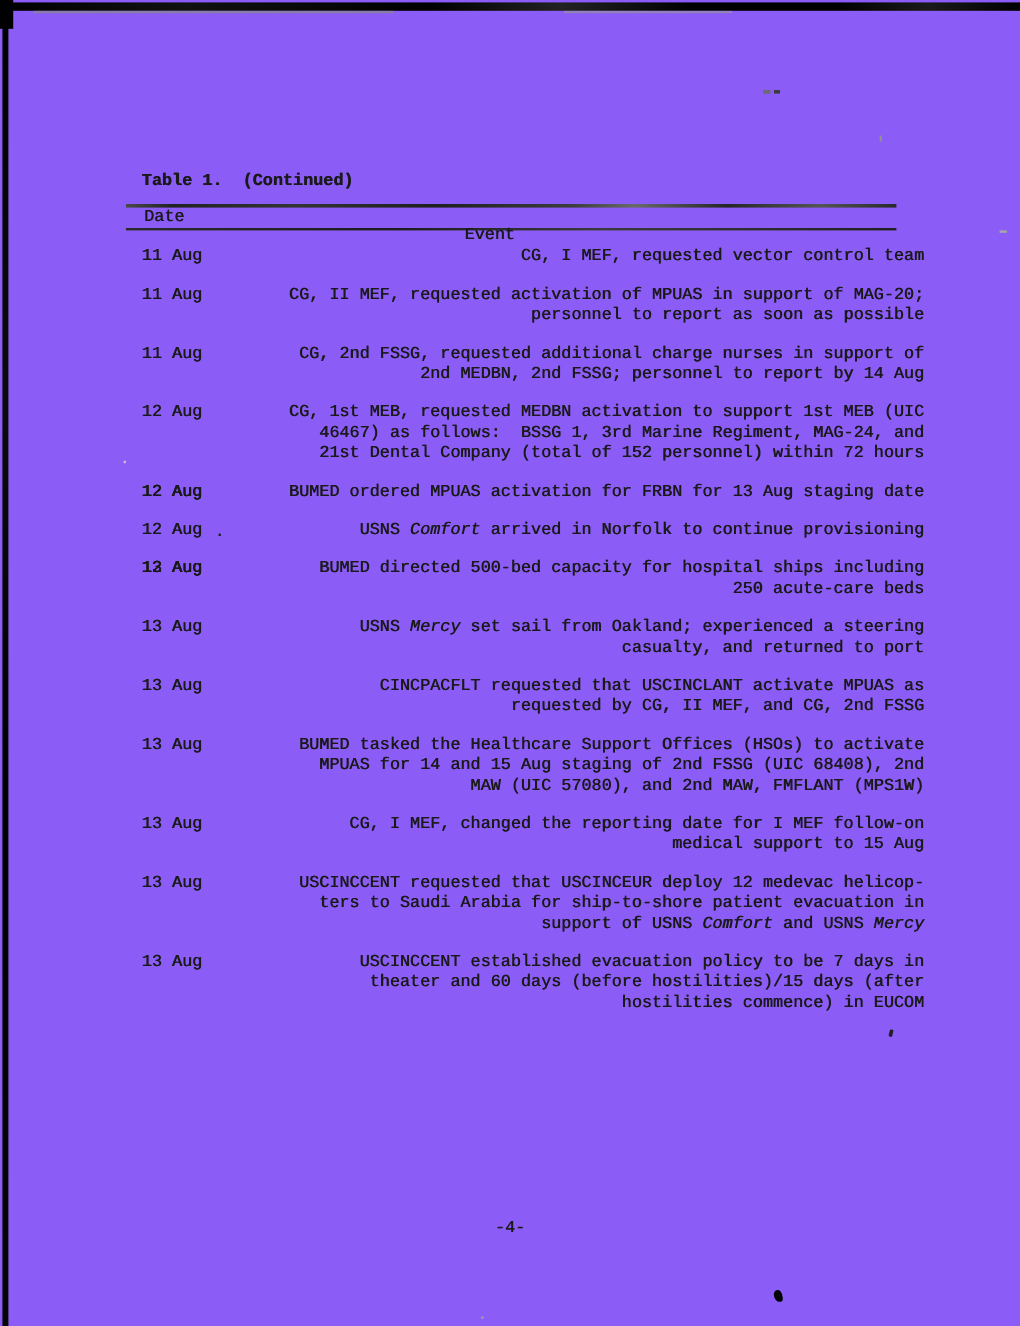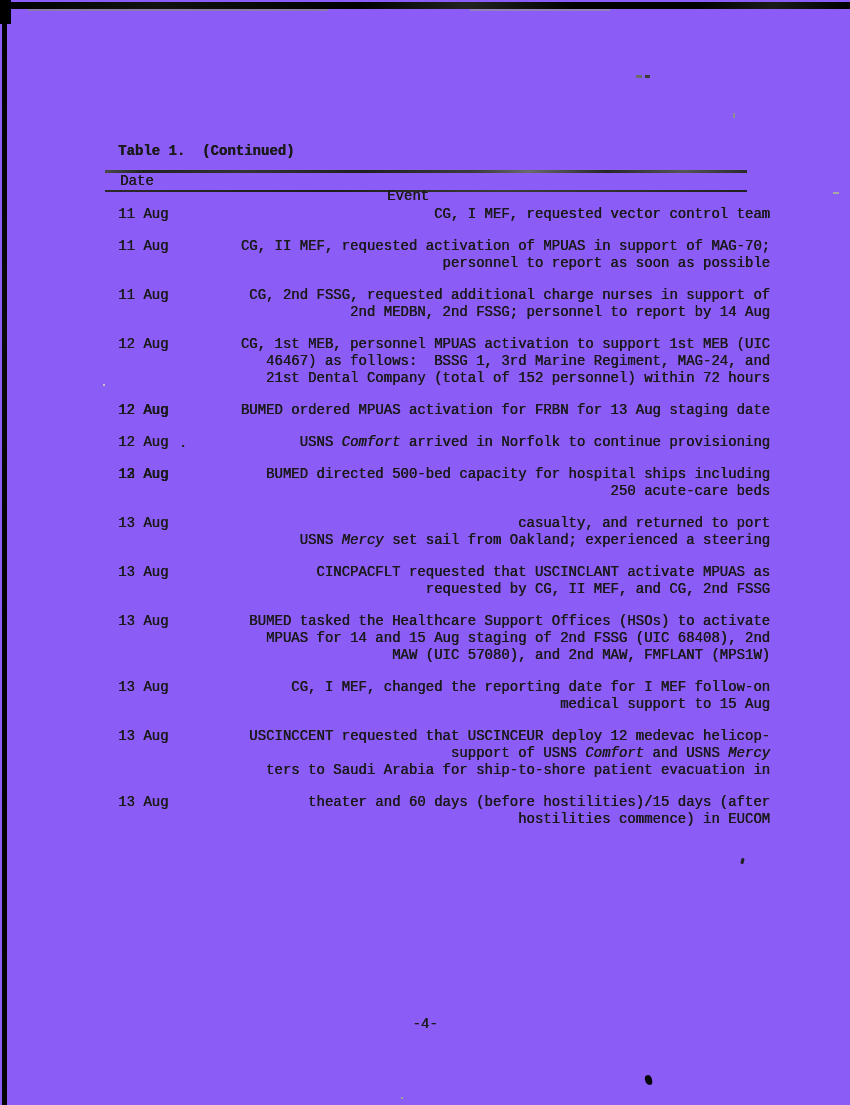--- a/index.html
+++ b/index.html
@@ -112,35 +112,35 @@
   <div class="rows ink">
       <div class="trow">
         <span class="dcell">11 Aug</span>
         <div class="ecell">
           <div class="eline"><span>CG, I MEF, requested vector control team</span></div>
         </div>
       </div>
       <div class="trow">
         <span class="dcell">11 Aug</span>
         <div class="ecell">
-          <div class="eline"><span>CG, II MEF, requested activation of MPUAS in support of MAG-70;</span></div>
+          <div class="eline"><span>CG, II MEF, requested activation of MPUAS in support of MAG-20;</span></div>
           <div class="eline"><span>personnel to report as soon as possible</span></div>
         </div>
       </div>
       <div class="trow">
         <span class="dcell">11 Aug</span>
         <div class="ecell">
           <div class="eline"><span>CG, 2nd FSSG, requested additional charge nurses in support of</span></div>
           <div class="eline"><span>2nd MEDBN, 2nd FSSG; personnel to report by 14 Aug</span></div>
         </div>
       </div>
       <div class="trow">
         <span class="dcell">12 Aug</span>
         <div class="ecell">
-          <div class="eline"><span>CG, 1st MEB, personnel MPUAS activation to support 1st MEB (UIC</span></div>
+          <div class="eline"><span>CG, 1st MEB, requested MEDBN activation to support 1st MEB (UIC</span></div>
           <div class="eline"><span>46467) as follows:  BSSG 1, 3rd Marine Regiment, MAG-24, and</span></div>
           <div class="eline"><span>21st Dental Company (total of 152 personnel) within 72 hours</span></div>
         </div>
       </div>
       <div class="trow">
         <span class="dcell">12 Aug</span>
       </div>
       <div class="trow">
         <span class="dcell">12 Aug</span>
         <div class="ecell">
@@ -160,22 +160,22 @@
       <div class="trow">
         <span class="dcell">13 Aug</span>
         <div class="ecell">
           <div class="eline"><span>BUMED directed 500-bed capacity for hospital ships including</span></div>
           <div class="eline"><span>250 acute-care beds</span></div>
         </div>
       </div>
       <div class="trow">
         <span class="dcell">13 Aug</span>
         <div class="ecell">
+          <div class="eline"><span>USNS </span><span class="ital">Mercy</span><span> set sail from Oakland; experienced a steering</span></div>
           <div class="eline"><span>casualty, and returned to port</span></div>
-          <div class="eline"><span>USNS </span><span class="ital">Mercy</span><span> set sail from Oakland; experienced a steering</span></div>
         </div>
       </div>
       <div class="trow">
         <span class="dcell">13 Aug</span>
         <div class="ecell">
           <div class="eline"><span>CINCPACFLT requested that USCINCLANT activate MPUAS as</span></div>
           <div class="eline"><span>requested by CG, II MEF, and CG, 2nd FSSG</span></div>
         </div>
       </div>
       <div class="trow">
@@ -190,27 +190,28 @@
         <span class="dcell">13 Aug</span>
         <div class="ecell">
           <div class="eline"><span>CG, I MEF, changed the reporting date for I MEF follow-on</span></div>
           <div class="eline"><span>medical support to 15 Aug</span></div>
         </div>
       </div>
       <div class="trow">
         <span class="dcell">13 Aug</span>
         <div class="ecell">
           <div class="eline"><span>USCINCCENT requested that USCINCEUR deploy 12 medevac helicop-</span></div>
+          <div class="eline"><span>ters to Saudi Arabia for ship-to-shore patient evacuation in</span></div>
           <div class="eline"><span>support of USNS </span><span class="ital">Comfort</span><span> and USNS </span><span class="ital">Mercy</span></div>
-          <div class="eline"><span>ters to Saudi Arabia for ship-to-shore patient evacuation in</span></div>
-        </div>
-      </div>
-      <div class="trow">
-        <span class="dcell">13 Aug</span>
-        <div class="ecell">
+        </div>
+      </div>
+      <div class="trow">
+        <span class="dcell">13 Aug</span>
+        <div class="ecell">
+          <div class="eline"><span>USCINCCENT established evacuation policy to be 7 days in</span></div>
           <div class="eline"><span>theater and 60 days (before hostilities)/15 days (after</span></div>
           <div class="eline"><span>hostilities commence) in EUCOM</span></div>
         </div>
       </div>
     </div>
 
   <div class="page-number ink">-4-</div>
 
   <div class="speck speck-dash1"></div>
   <div class="speck speck-dash2"></div>

